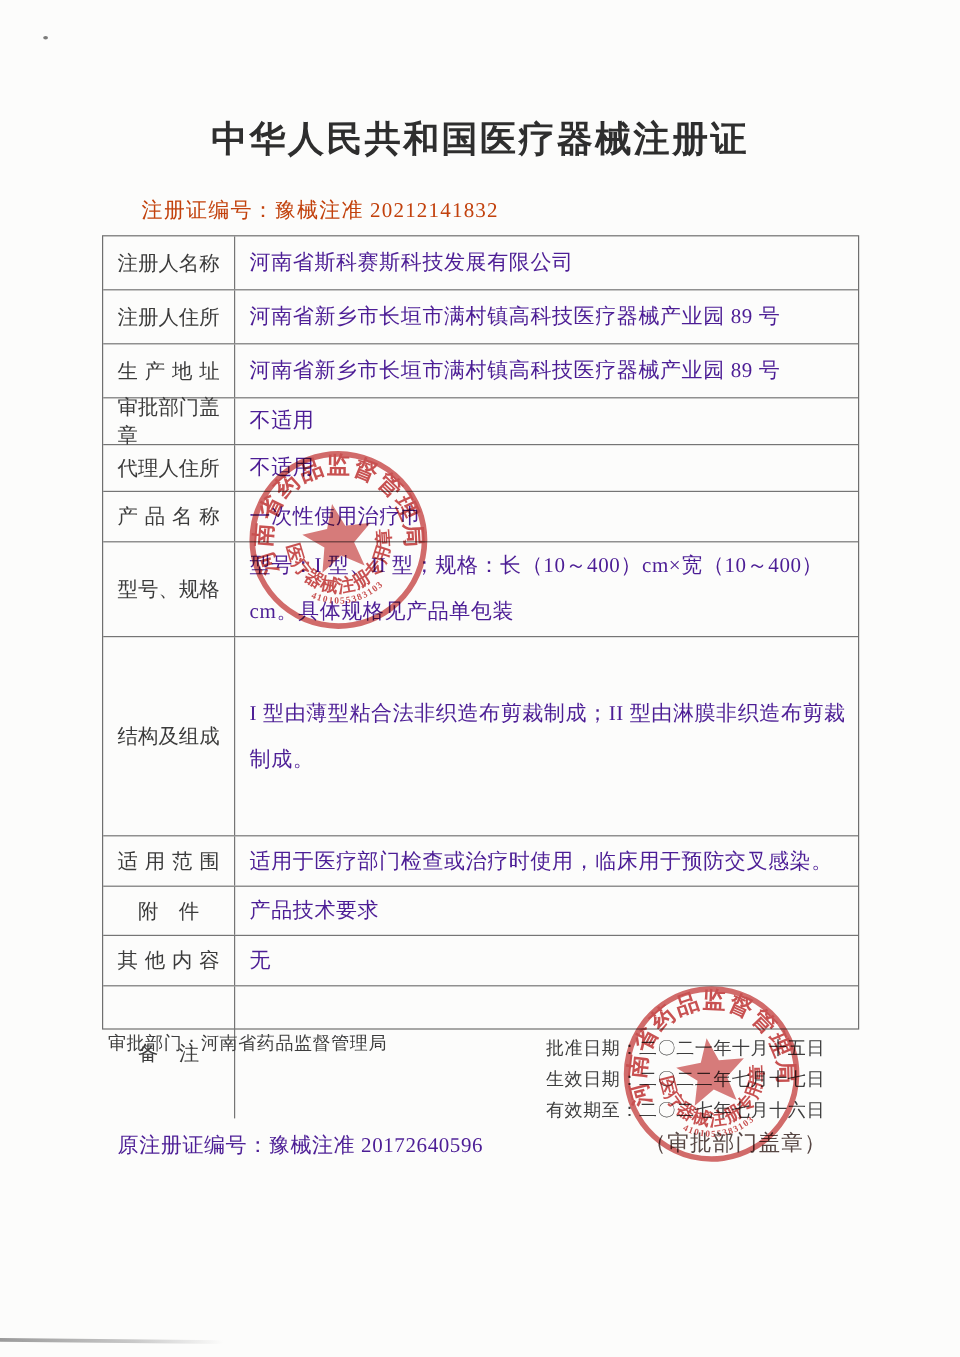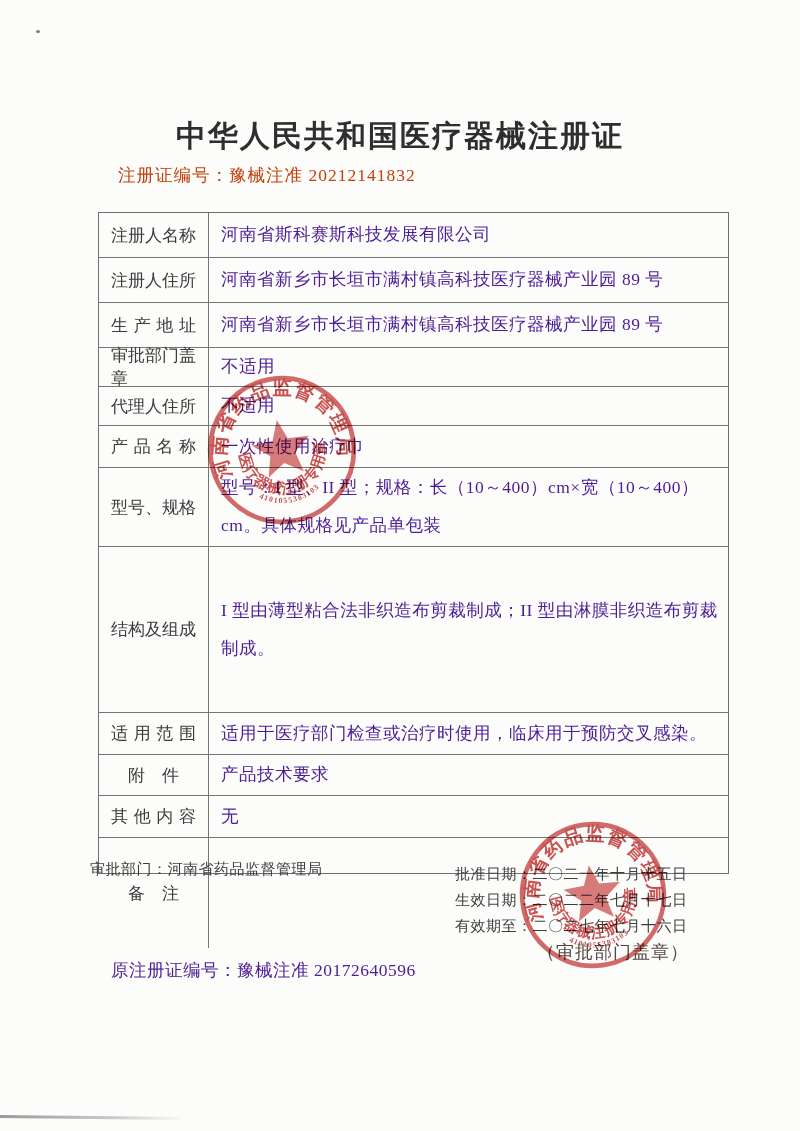--- a/index.html
+++ b/index.html
@@ -7,36 +7,35 @@
   .page {
     position: relative;
     width: 800px; height: 1131px;
     margin: 0 auto;
     background: #fcfcfb;
     overflow: hidden;
     font-family: "Liberation Serif", "DejaVu Serif", serif;
     color: #3a3a3a;
   }
   .title {
-    position: absolute; left: 0; top: 116px; width: 100%;
+    position: absolute; left: 0; top: 96px; width: 100%;
     text-align: center;
     font-size: 30px; font-weight: 700; letter-spacing: 2px;
     color: #2e2e2e;
     font-family: "Liberation Serif", "DejaVu Serif", serif;
   }
   .cert-line {
     position: absolute; left: 118px; top: 163px;
     font-size: 17.5px; letter-spacing: 1px; color: #c2410c;
   }
   
   .cert-table {
-    position: absolute; left: 85px; top: 212px; width: 631px;
+    position: absolute; left: 85px; top: 196px; width: 631px;
     border: 1px solid #6f6f6f;
     border-bottom: 1px solid #6f6f6f;
-    margin-left: 13px;
   }
   .trow { display: flex; border-bottom: 1px solid #757575; }
   .trow:last-child { border-bottom: none; flex-direction: column; }
   .tcell { display: flex; align-items: center; }
   .tlabel {
     width: 110px; flex: 0 0 110px;
     border-right: 1px solid #757575;
     font-size: 17px; color: #3b3b3b;
   }
   .tlabel span {

